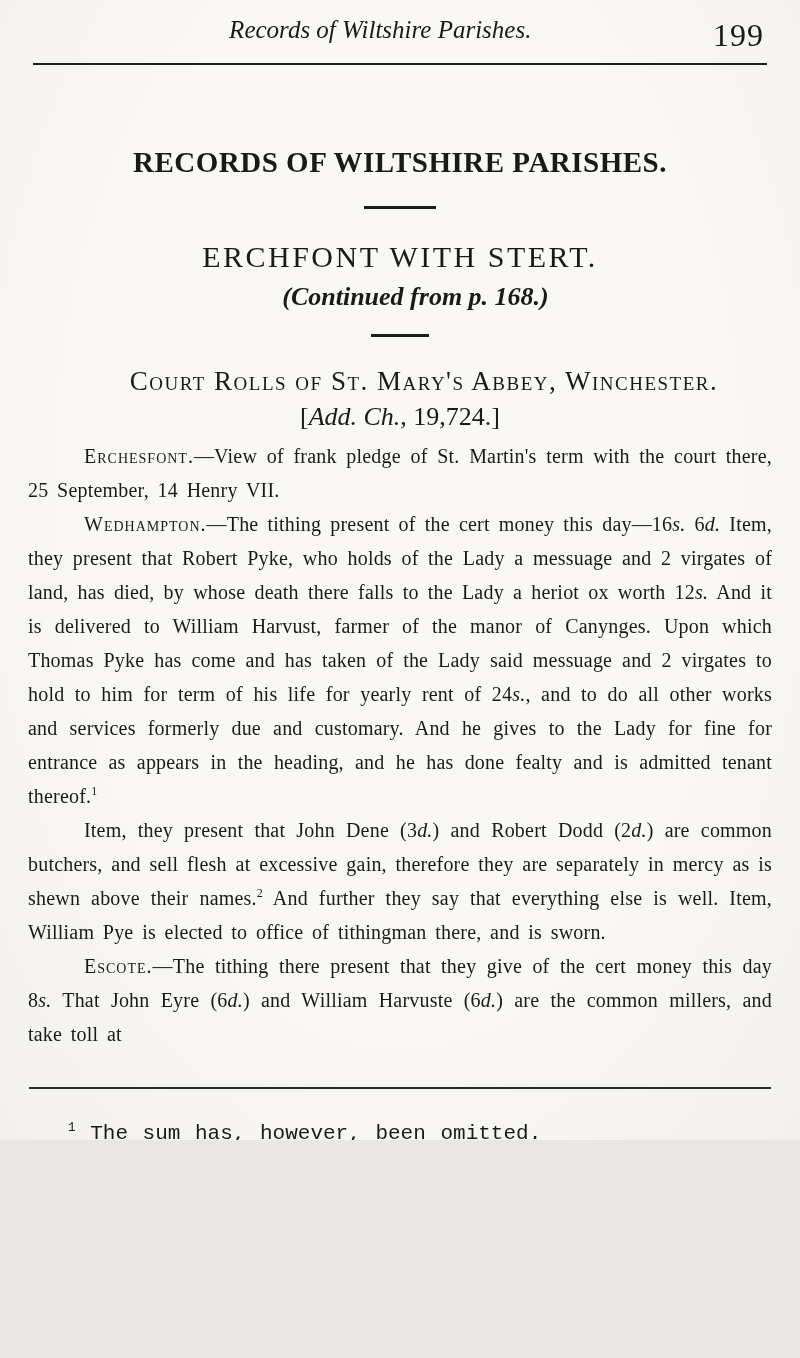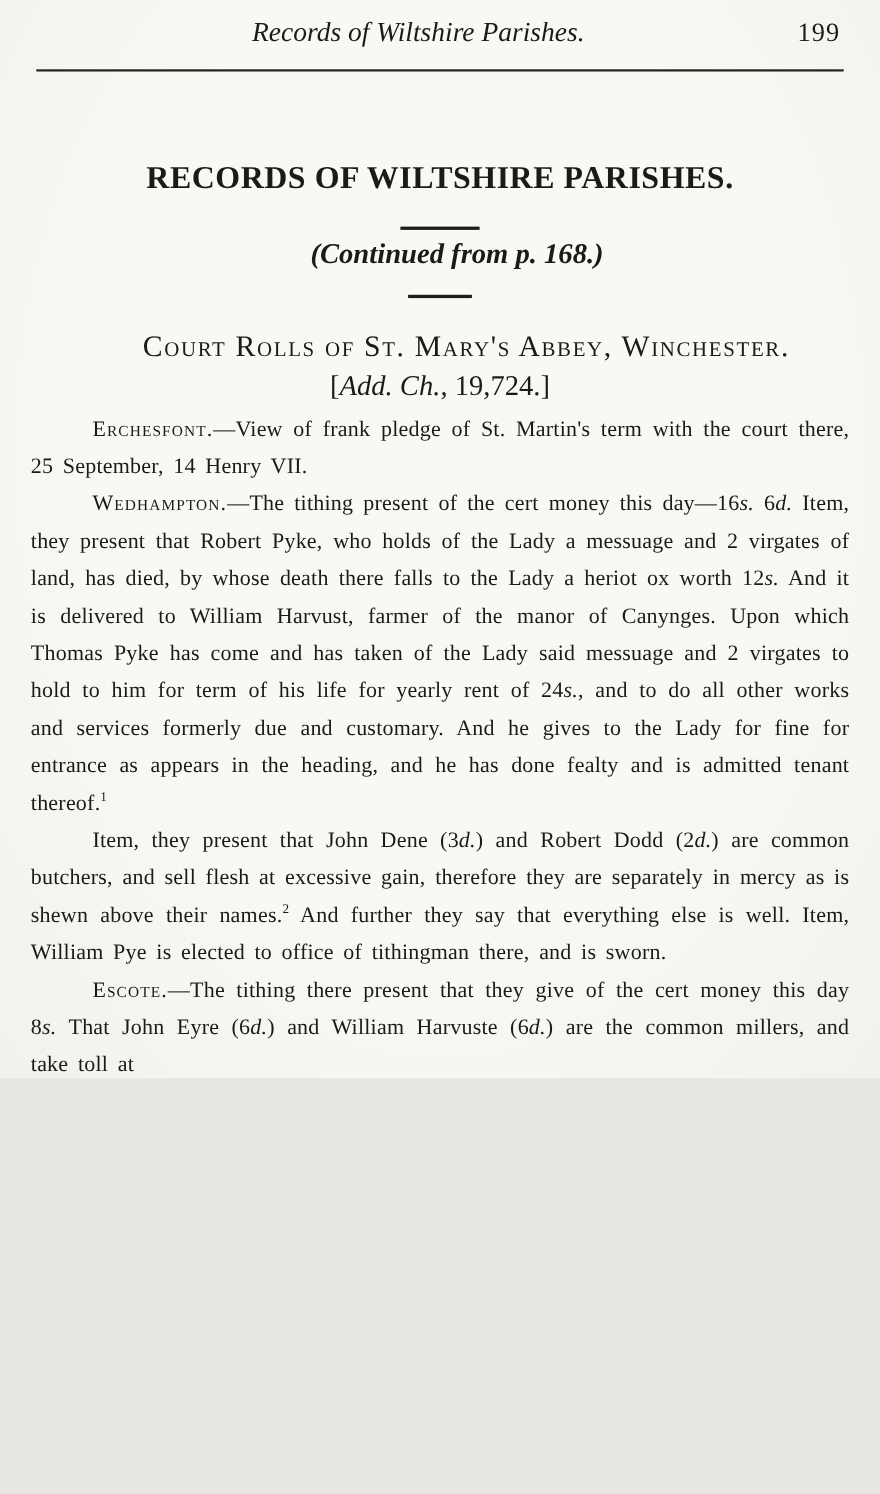--- a/index.html
+++ b/index.html
@@ -1,20 +1,20 @@
 <!DOCTYPE html>
 <html><head>
 <meta charset="utf-8">
 <style>
   * { margin: 0; padding: 0; box-sizing: border-box; }
   html, body { background: #e8e7e3; }
   .page {
     position: relative;
     width: 800px;
-    height: 980px;
+    height: 1140px;
     margin: 0 auto;
     background: radial-gradient(ellipse at 50% 42%, #f9f8f4 55%, #f2f1ec 100%);
     color: #1a1a18;
     font-family: "Liberation Serif", "DejaVu Serif", serif;
     overflow: hidden;
   }
   
   .running-header {
     position: relative;
     margin: 16px 36px 0 40px;
@@ -25,21 +25,21 @@
     left: 47%;
     transform: translateX(-50%);
     font-style: italic;
     font-size: 25px;
     white-space: nowrap;
   }
   .rh-page {
     position: absolute;
     right: 0;
     top: 1px;
-    font-size: 24px;
+    font-size: 32px;
     letter-spacing: 1px;
   }
   .header-rule {
     width: 734px;
     margin: 13px auto 0;
     border: 0;
     border-top: 2px solid #21211f;
   }
   
   .main-title {
@@ -129,20 +129,21 @@
     <span class="rh-page">199</span>
   </header>
 
   <hr class="header-rule">
 
   <main>
     <h1 class="main-title">RECORDS OF WILTSHIRE PARISHES.</h1>
 
     <div class="short-rule rule-a"></div>
 
+    <h2 class="section-title">ERCHFONT WITH STERT.</h2>
 
     <div class="continued-note">(Continued from p. 168.)</div>
 
     <div class="short-rule rule-b"></div>
 
     <h3 class="subsection-title">Court Rolls of St. Mary's Abbey, Winchester.</h3>
 
     <div class="manuscript-reference"><span>[</span><span class="run-i">Add. Ch.</span><span>, 19,724.]</span></div>
 
     <div class="body-text">

